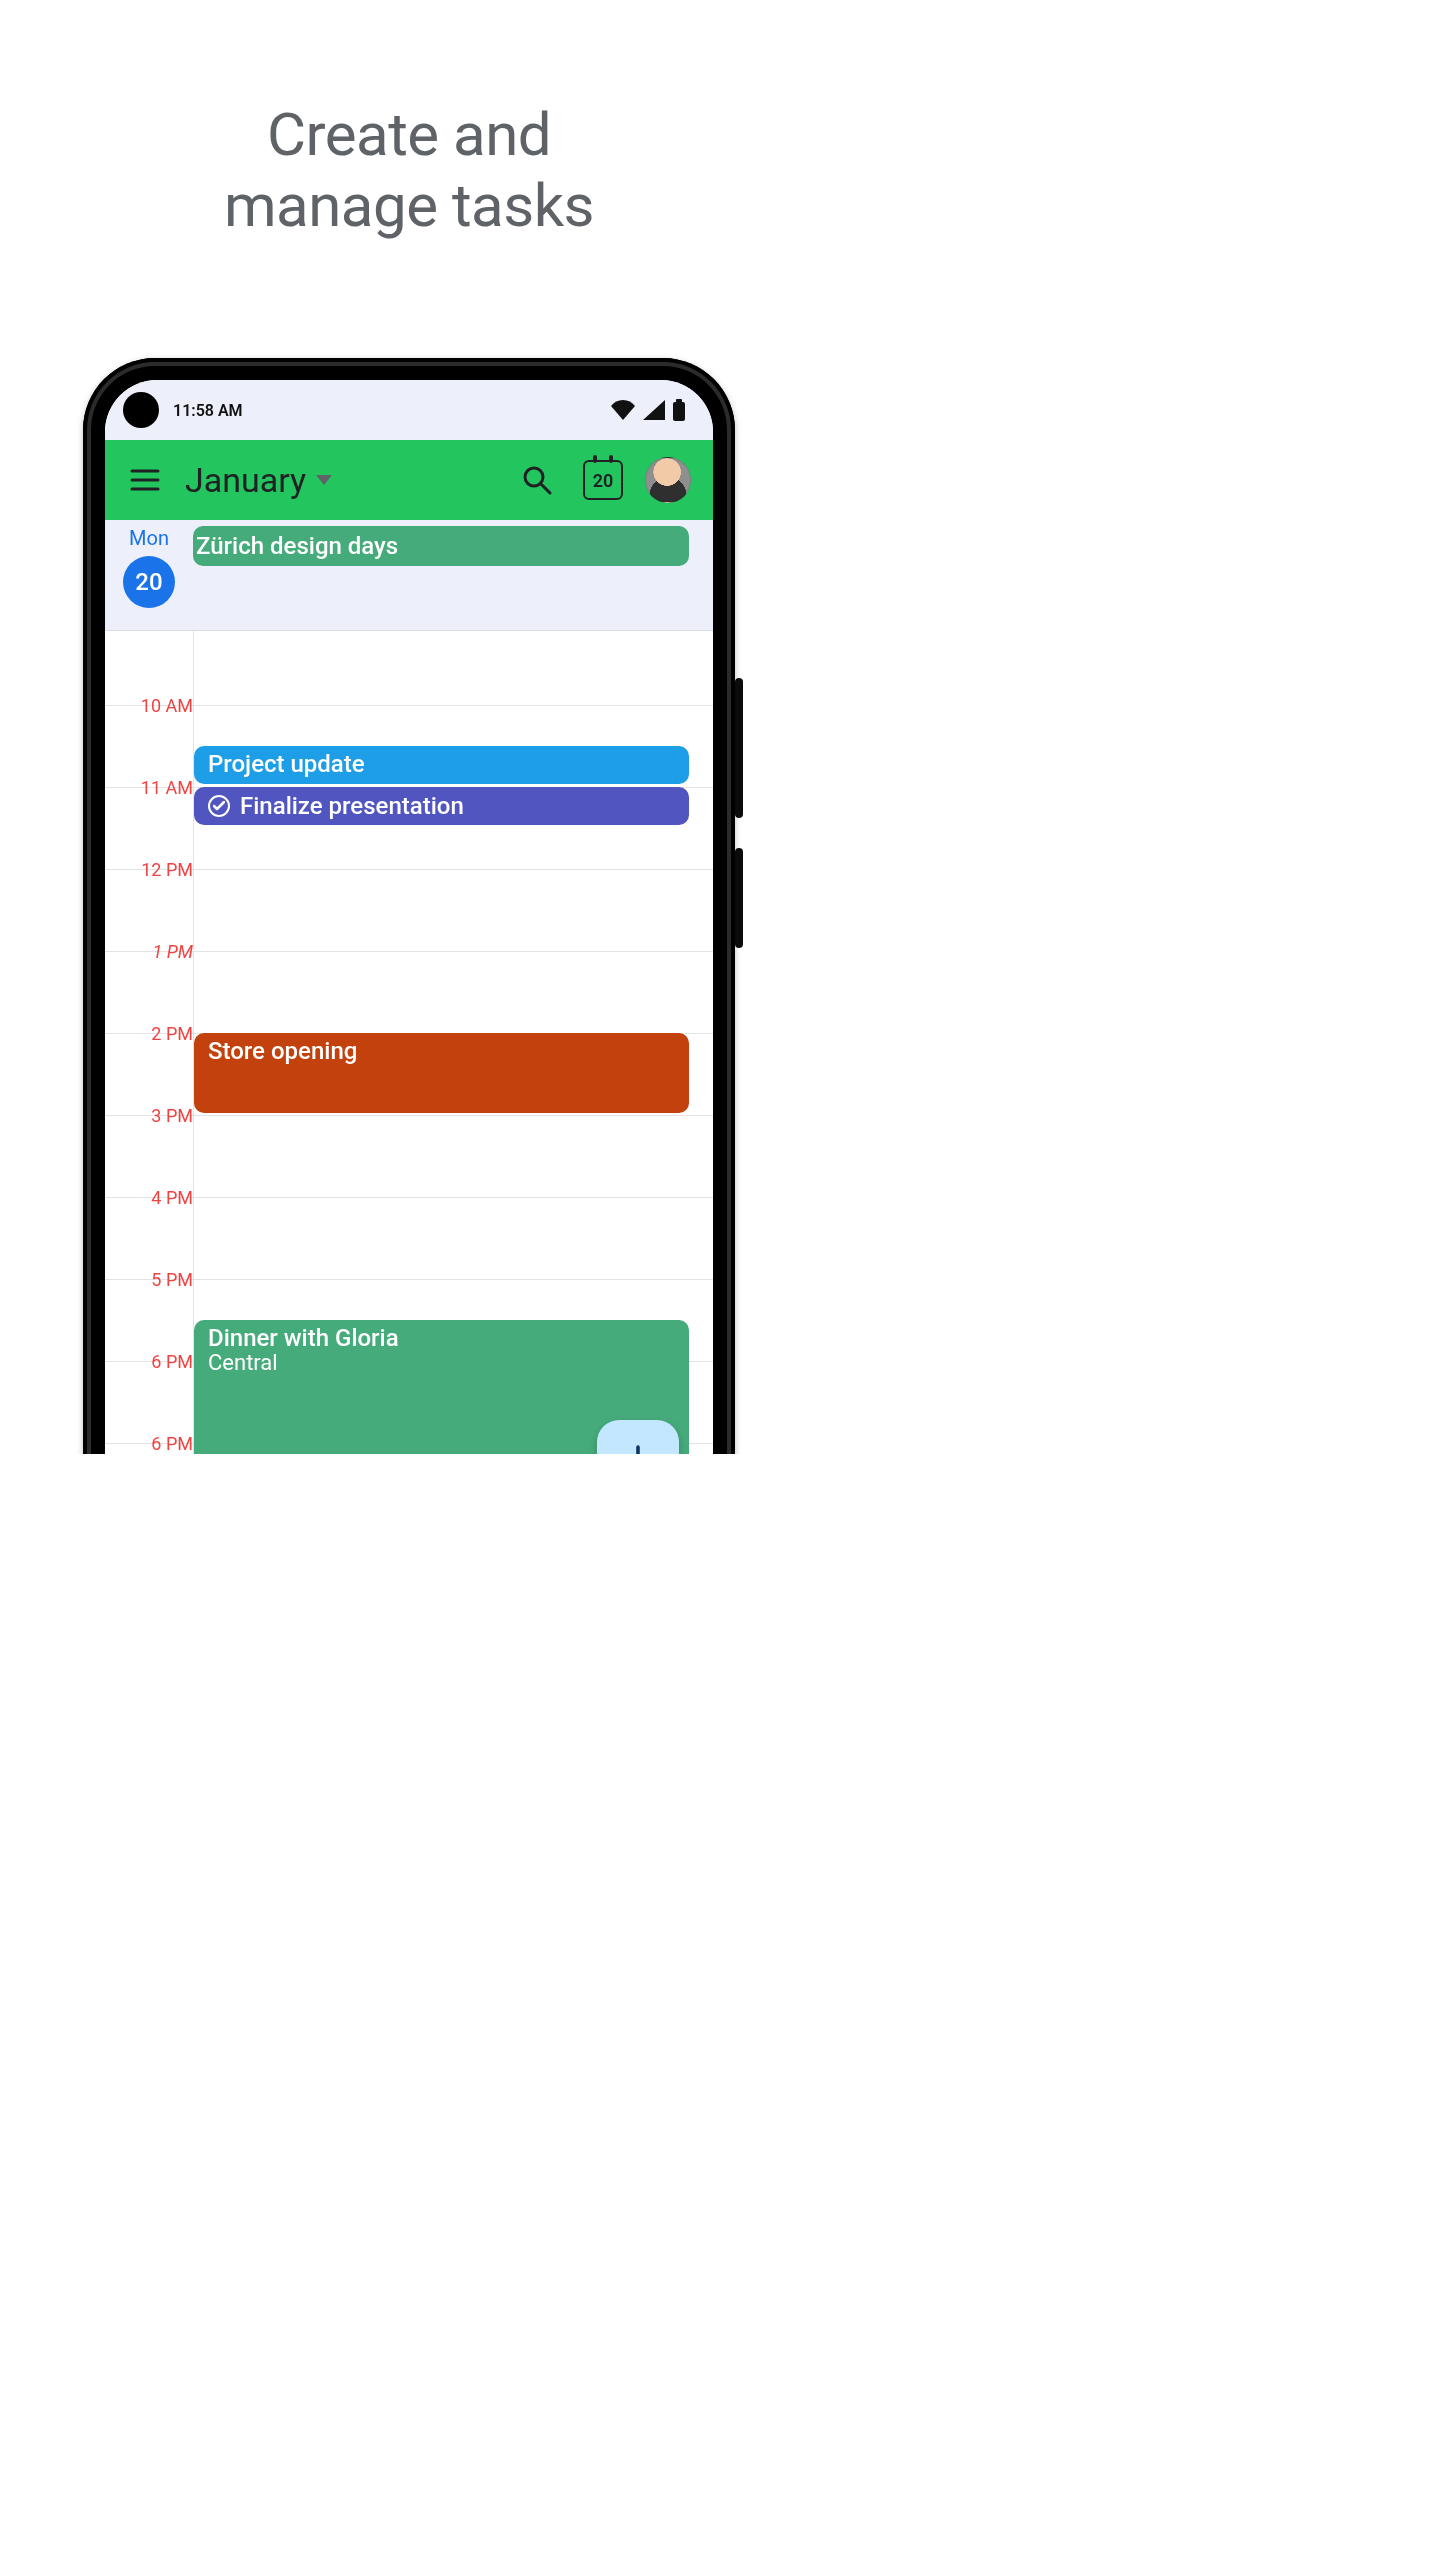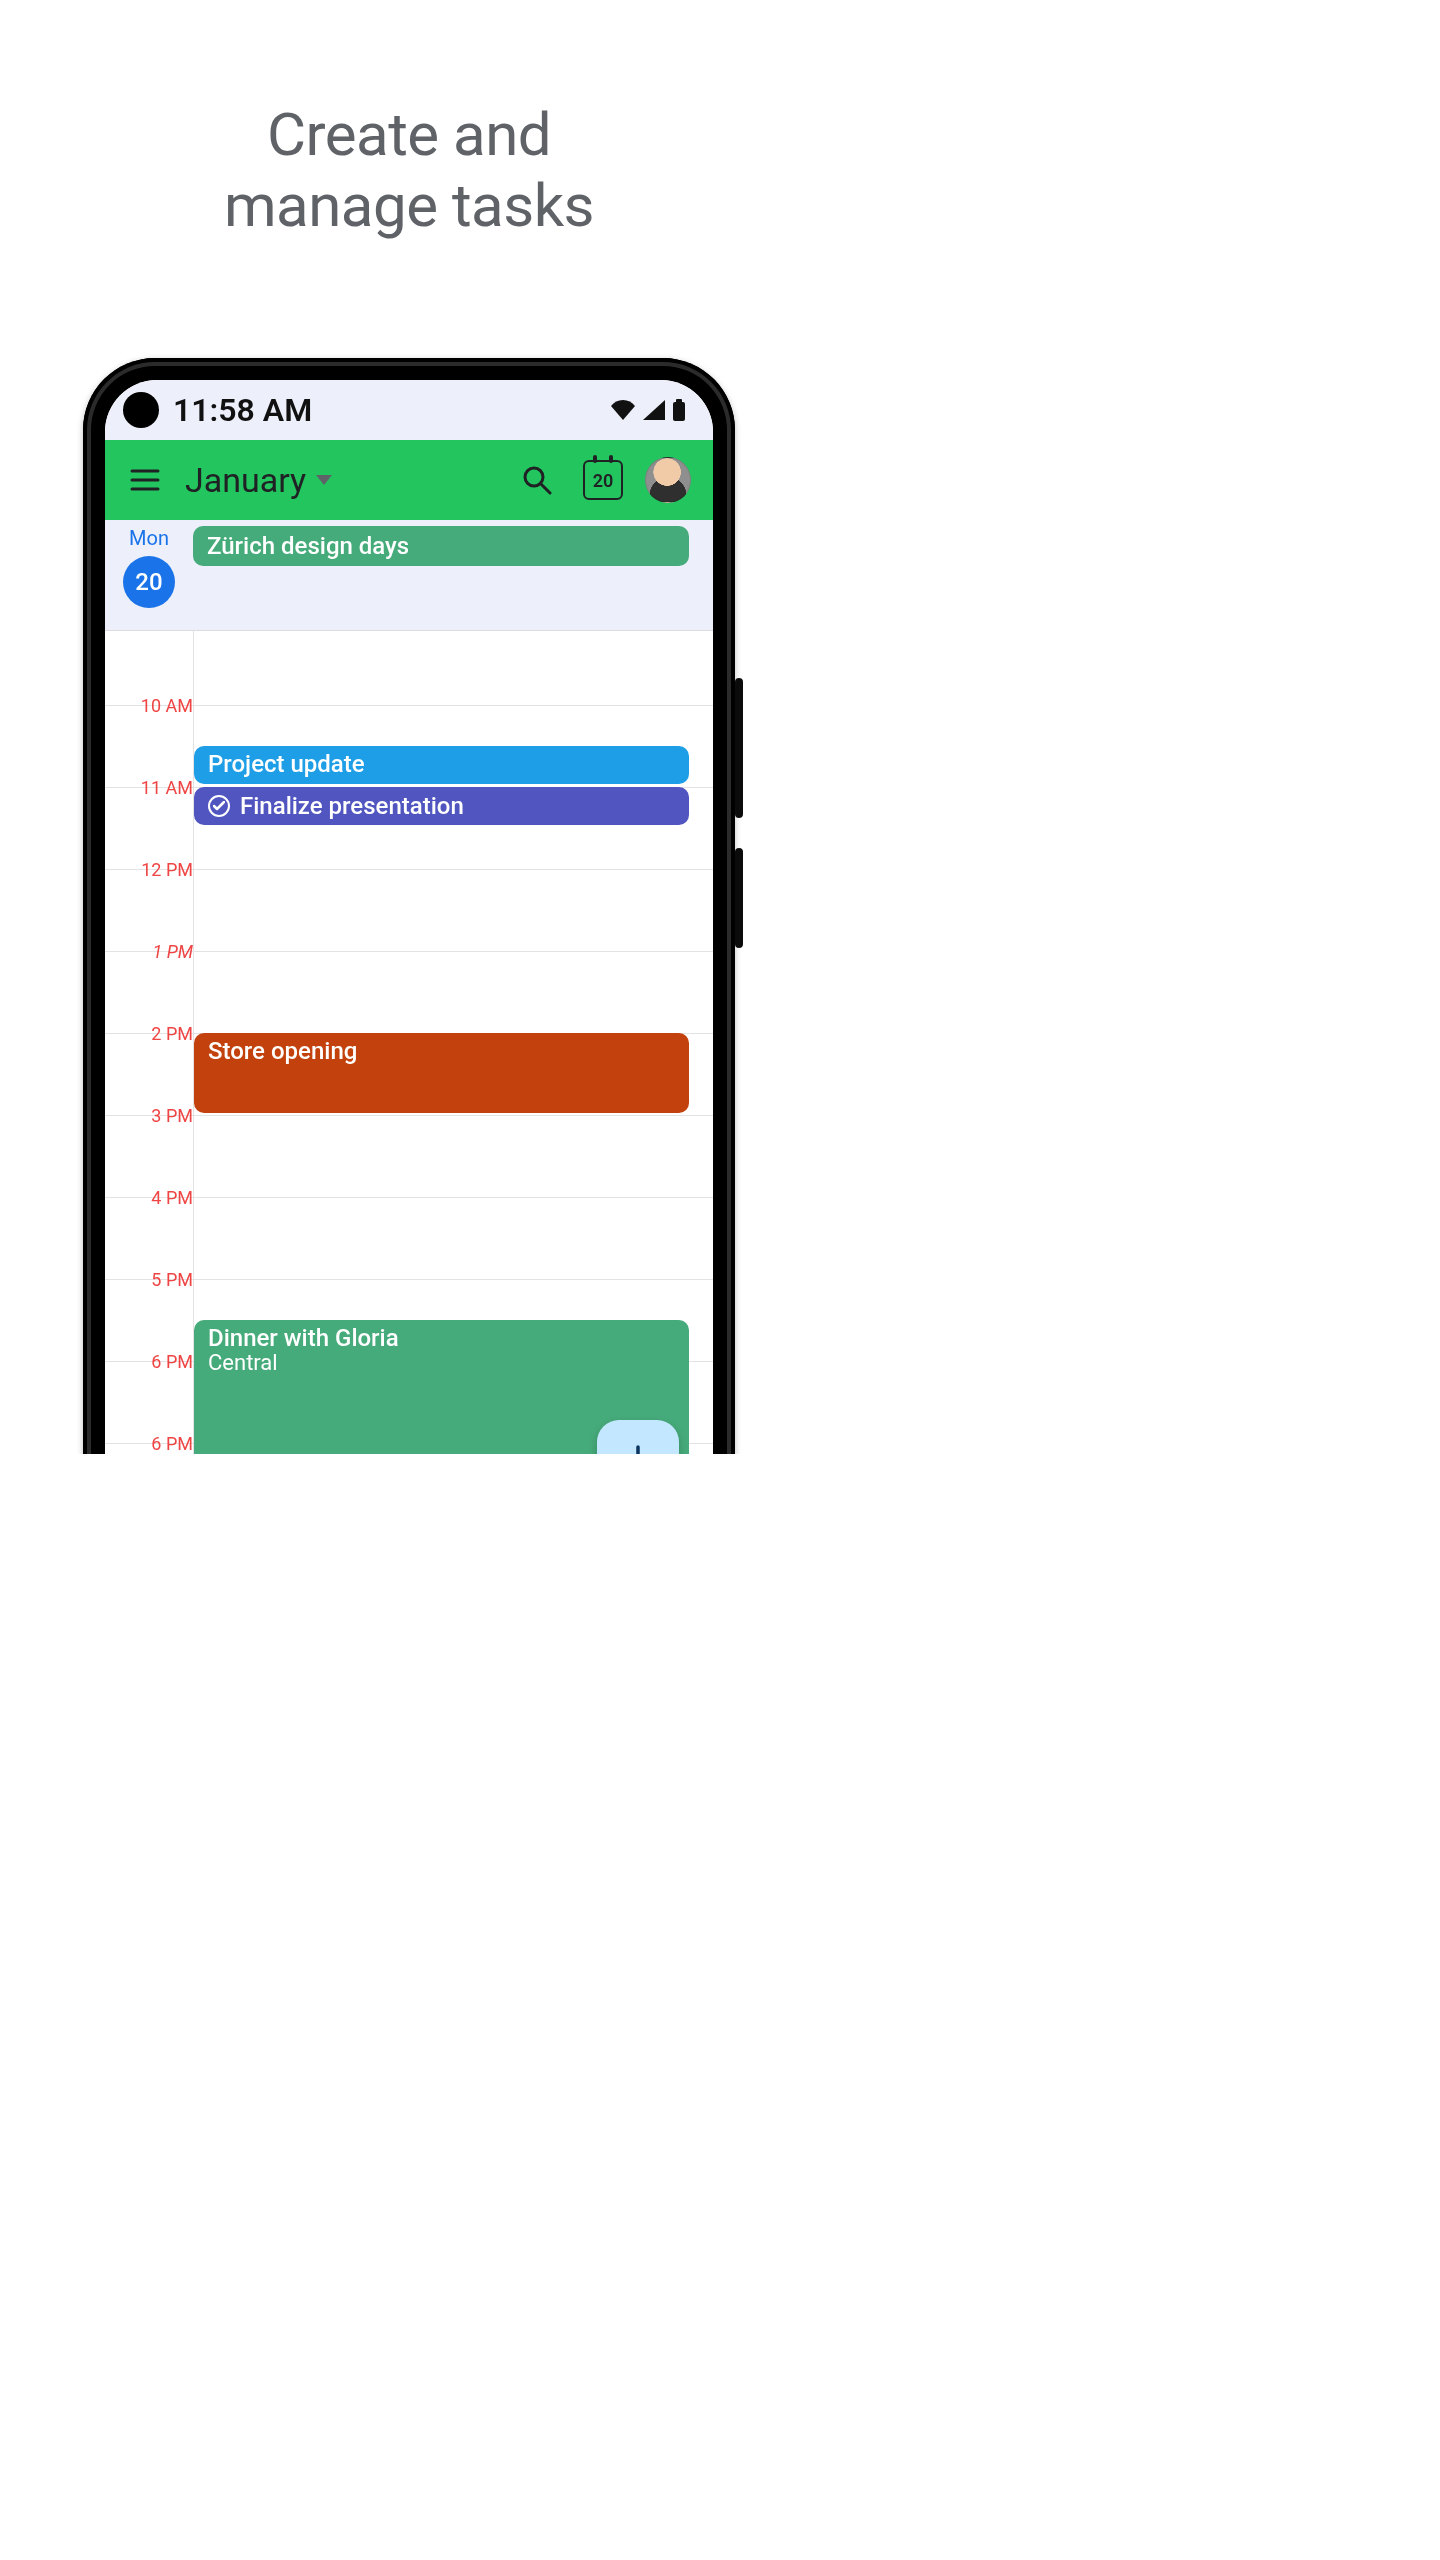--- a/index.html
+++ b/index.html
@@ -75,21 +75,21 @@
     padding: 0 28px 0 18px;
     background: #edf0fb;
   }
   .camera-dot{
     width:36px;height:36px;border-radius:50%;
     background:#000;
     margin-right:14px;
     flex:none;
   }
   .status-left{display:flex;align-items:center;}
-  .status-time{font-size:32px;font-weight:600;color:#111;}
+  .status-time{font-size:16px;font-weight:600;color:#111;}
   .status-right{display:flex;align-items:center;gap:8px;}
   .status-right svg{display:block;}
 
   
   .app-header{
     height: 80px;
     display:flex;
     align-items:center;
     background:#22c55e;
     padding: 0 22px 0 18px;
@@ -140,21 +140,21 @@
     display:flex;flex-direction:column;align-items:center;gap:6px;
   }
   .dow{font-size:20px;font-weight:400;color:#1a73e8;}
   .date-bubble{
     width:52px;height:52px;border-radius:50%;background:#1a73e8;color:#fff;
     display:flex;align-items:center;justify-content:center;font-size:24px;font-weight:500;
   }
   .allday-col{flex:1;display:flex;align-items:flex-start;padding-right:24px;}
   .allday-event{
     flex:1;background:#46ab7a;color:#fff;
-    border-radius:10px;padding:6px 14px;font-size:24px;font-weight:500;
+    border-radius:10px;padding:6px 3px;font-size:24px;font-weight:500;
     height:40px;display:flex;align-items:center;
   }
 
   
   .timeline{
     position:relative;
     height: 1000px; 
   }
   .hour-row{
     position:absolute;left:0;right:0;height:82px;

